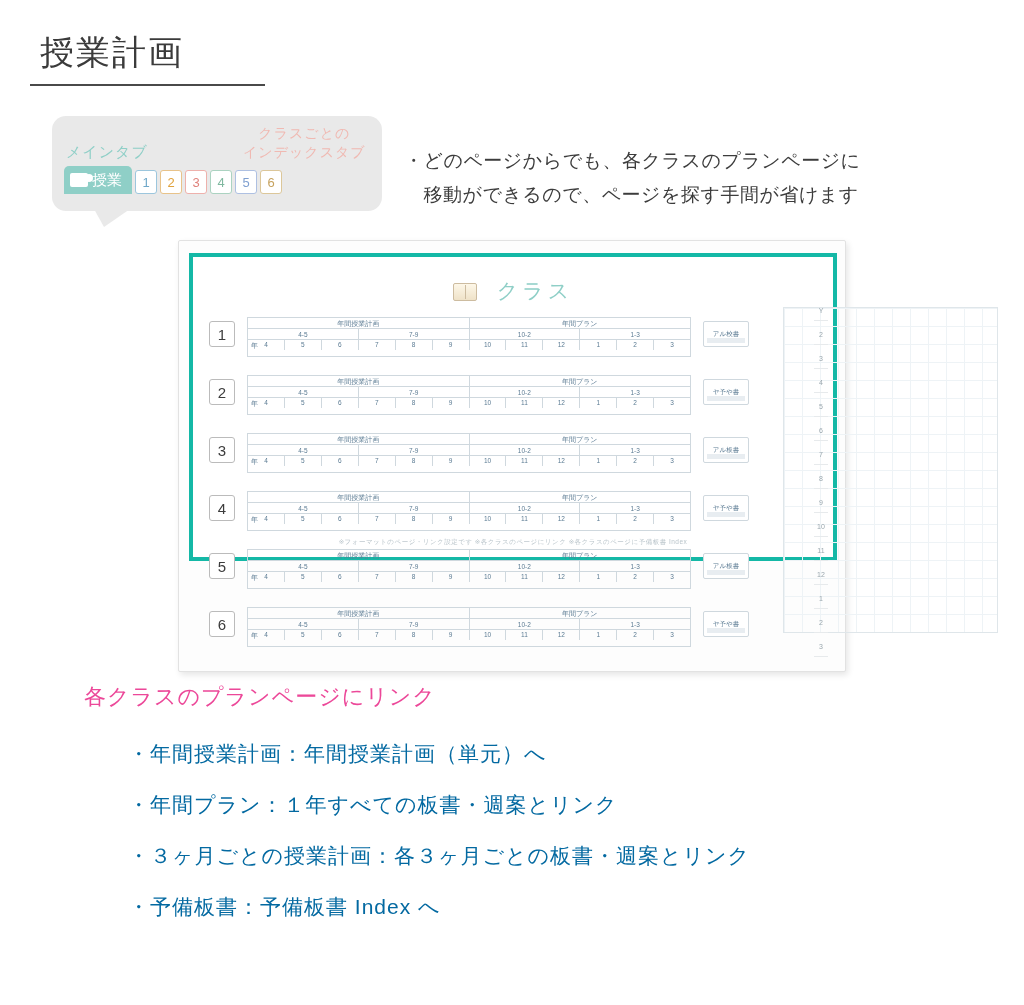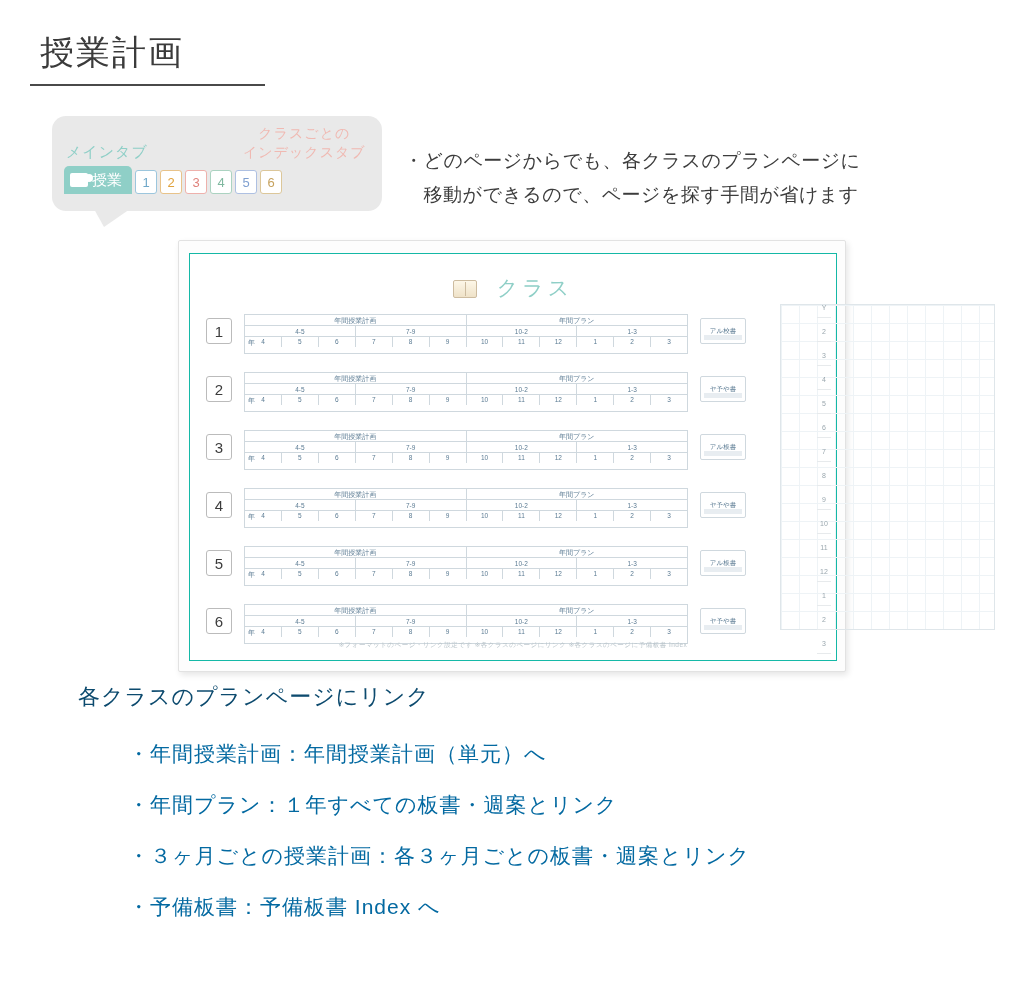--- a/index.html
+++ b/index.html
@@ -136,23 +136,23 @@
     height: 15px; font-size: 8px; color: #fff;
     padding: 1px 5px; border-radius: 3px 3px 0 0;
     display: flex; align-items: center; gap: 2px;
     background: #9b9b9b;
   }
   .stab.green { background: #86c9c0; }
   .stab.blue  { background: #3b82f6; margin-top: 28px; }
   .stab.plain { background: #fff; color: #999; border: 1px solid #ddd; border-bottom: none; margin-left: 28px; }
   .shot-inner {
     position: absolute; left: 10px; top: 12px;
-    width: 648px; height: 408px;
+    width: 648px; height: 308px;
     background: #ffffff;
-    border: 1px solid #14b8a6;
+    border: 4px solid #14b8a6;
   }
   .shot-head {
     position: absolute; left: 0; right: 0; top: 20px;
     text-align: center;
     font-size: 21px; color: #8fcfc7; letter-spacing: 4px;
   }
   .shot-head .bookicon {
     display: inline-block; vertical-align: middle;
     width: 24px; height: 18px; margin-right: 10px;
     border: 1px solid #cdbca0; border-radius: 2px;
@@ -237,22 +237,22 @@
     display: flex; align-items: center; justify-content: center;
   }
   .shot-foot {
     position: absolute; left: 0; right: 0; bottom: 10px;
     text-align: center; font-size: 6.5px; color: #b9c4ca;
     letter-spacing: 0.5px;
   }
 
   
   .lead {
-    position: absolute; left: 78px; top: 682px;
-    font-size: 22px; color: #0c4a6e; letter-spacing: 1px;
+    position: absolute; left: 84px; top: 682px;
+    font-size: 22px; color: #ec4899; letter-spacing: 1px;
   }
   .bullets {
     position: absolute; left: 128px; top: 728px;
     font-size: 21px; line-height: 51px; color: #0369a1;
     letter-spacing: 1px;
   }
 </style>
 </head>
 <body>
 

